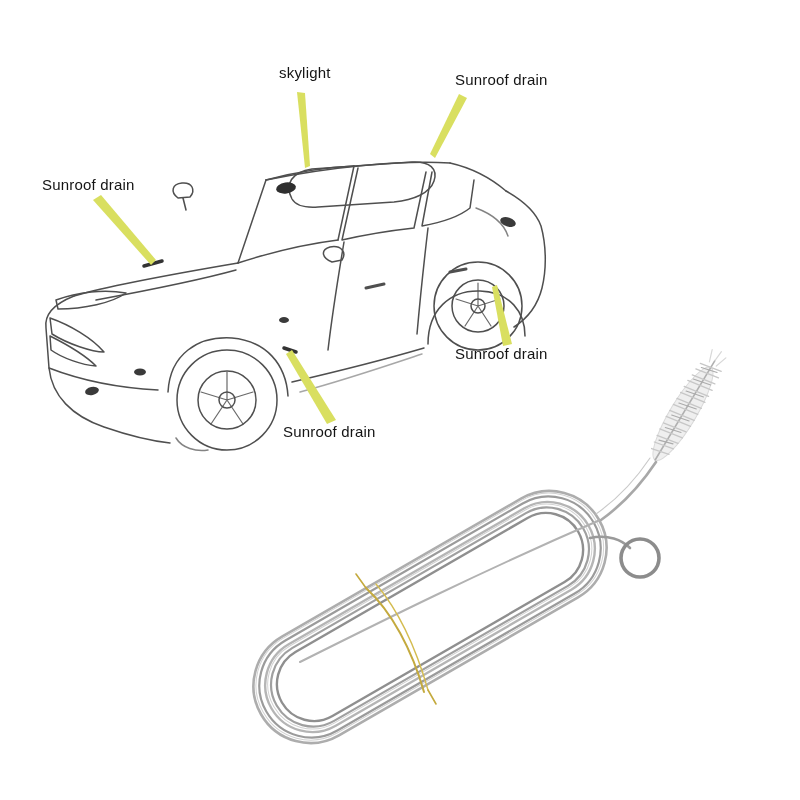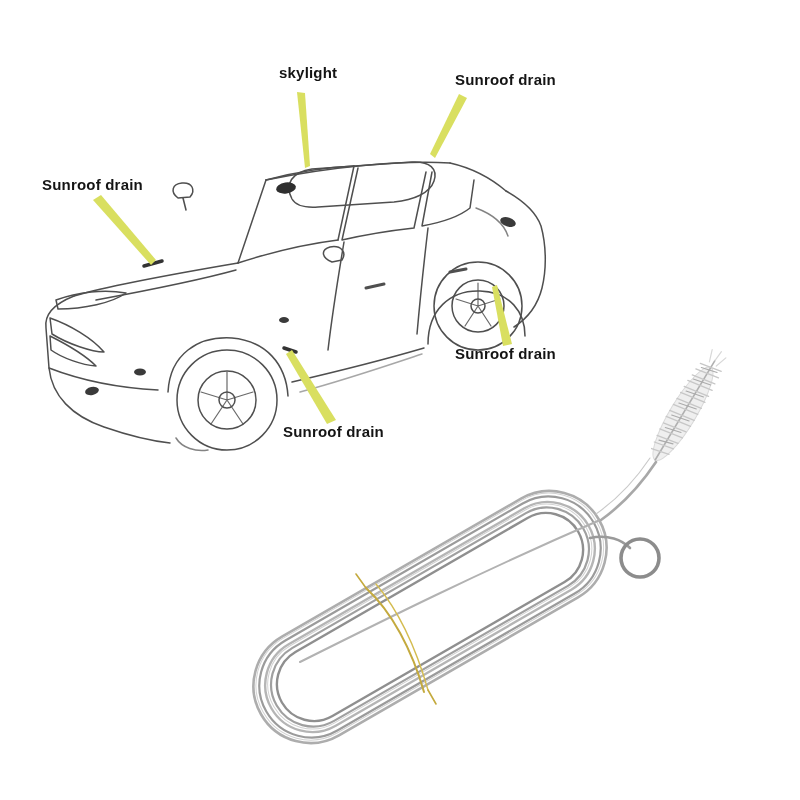--- a/index.html
+++ b/index.html
@@ -2,21 +2,21 @@
 <html><head>
 <meta charset="utf-8">
 <style>
   html,body{margin:0;padding:0;background:#fff;}
   .canvas{
     width:800px;height:800px;position:relative;background:#ffffff;
     font-family:"Liberation Sans", sans-serif;overflow:hidden;
   }
   .art{position:absolute;left:0;top:0;}
   .label{
-    position:absolute;font-weight:bold;font-size:15px;color:#141414;
+    position:absolute;font-weight:normal;font-size:15px;color:#141414;
     white-space:nowrap;letter-spacing:.2px;
   }
 </style>
 </head>
 <body>
 
 <div class="canvas">
 
   <svg class="art" width="800" height="800" viewBox="0 0 800 800">
 

